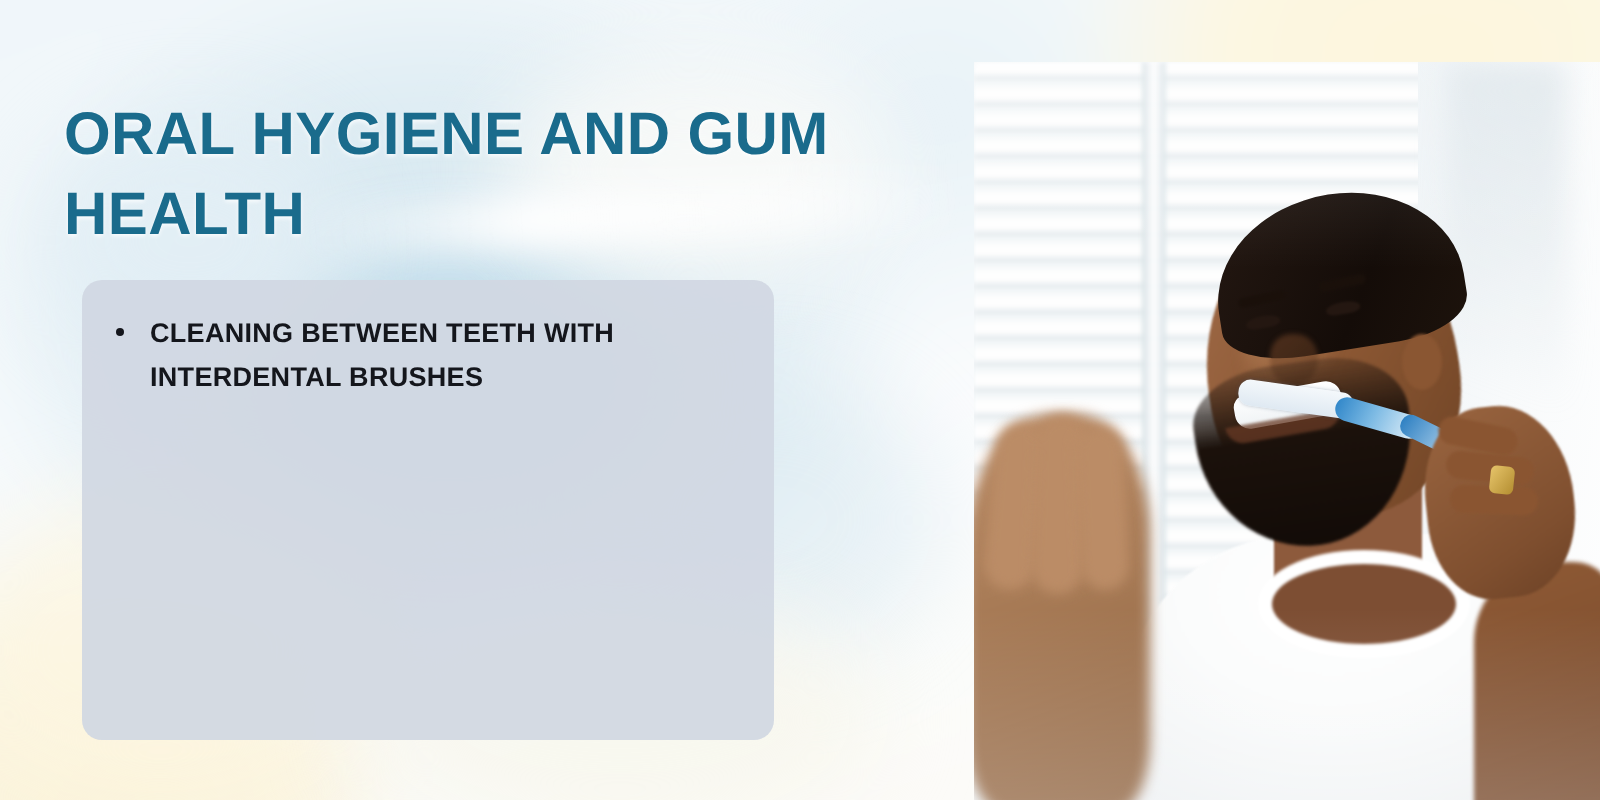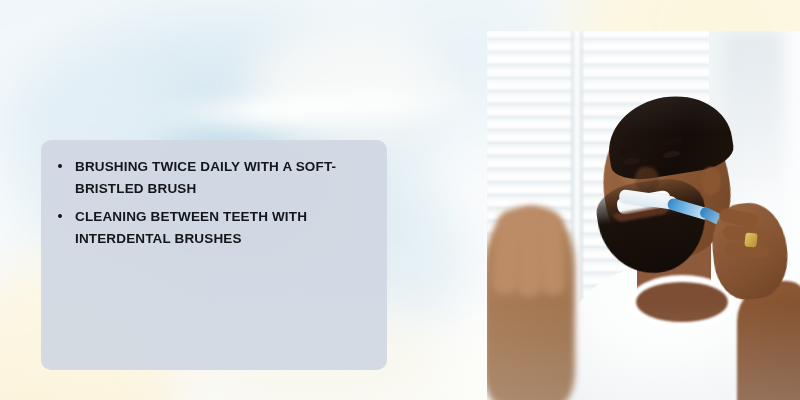--- a/index.html
+++ b/index.html
@@ -419,21 +419,21 @@
 
       <div class="hand-l"></div>
       <div class="hand-l-finger hlf1"></div>
       <div class="hand-l-finger hlf2"></div>
       <div class="hand-l-finger hlf3"></div>
 
       <div class="photo-soft"></div>
     </div>
   </div>
 
+  <h1 class="title">ORAL HYGIENE AND GUM HEALTH</h1>
 
   <div class="card">
     <ul class="bullets">
-      <li>BRUSHING TWICE DAILY WITH A SOFT-BRISTLED BRUSH</li>
       <li>CLEANING BETWEEN TEETH WITH INTERDENTAL BRUSHES</li>
     </ul>
   </div>
 
 </div>
 
 </body></html>

